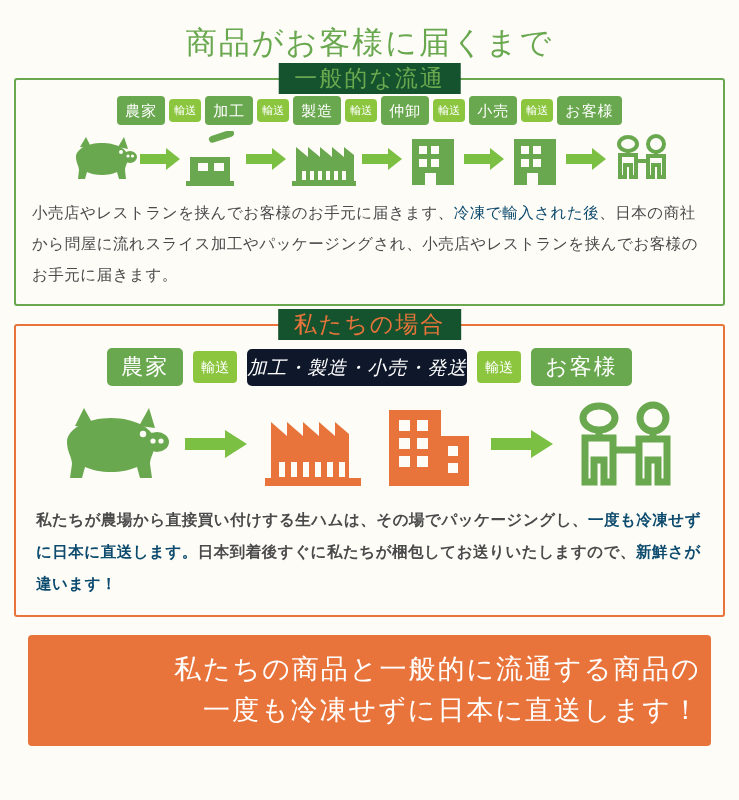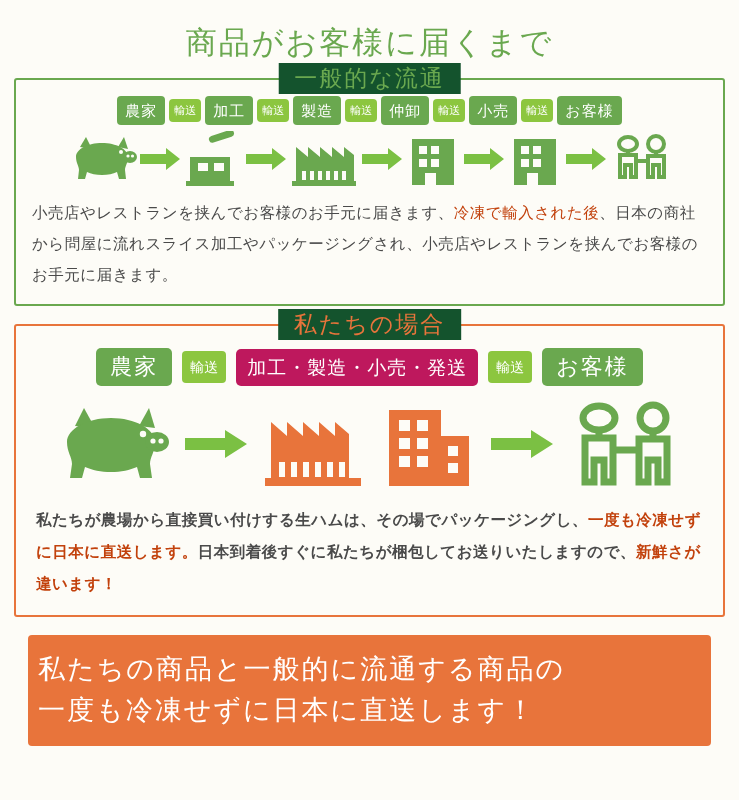--- a/index.html
+++ b/index.html
@@ -88,21 +88,21 @@
     display:flex;align-items:center;justify-content:center;
   }
 
   
   .body-text{
     font-size:15.5px;
     line-height:2.0;
     padding:4px 16px 14px 16px;
     letter-spacing:0.5px;
   }
-  .hl-orange{color:#c2410c;}
+  .hl-orange{color:#0c4a6e;}
   .body-text.second{
     font-size:15.5px;
     line-height:2.05;
     padding:10px 20px 16px 20px;
     font-weight:bold;
   }
 
   
   .chip-row2{
     display:flex;
@@ -113,35 +113,35 @@
   }
   .chip-lg{
     background:#6aa84f;color:#fff;border-radius:5px;
     font-size:22px;padding:8px 14px;letter-spacing:2px;line-height:1;
   }
   .chip-md{
     background:#8cc63f;color:#fff;border-radius:4px;
     font-size:14px;padding:9px 8px;line-height:1;letter-spacing:0;
   }
   .chip-orange{
-    background:#be185d;color:#fff;border-radius:5px;
-    font-size:19px;padding:9px 11px;letter-spacing:1px;line-height:1;
+    background:#0f172a;color:#fff;border-radius:5px;
+    font-size:19px;padding:9px 0;letter-spacing:1px;line-height:1;font-style:italic;
   }
   .icon-row2{
     display:flex;align-items:center;justify-content:center;
     gap:14px;padding:6px 12px 4px 12px;
   }
 
   
   .footer{
     background:#e8743b;
     border-radius:4px;
     margin:6px 14px 0 14px;
     padding:14px 10px 16px 10px;
-    text-align:left;
+    text-align:right;
   }
   .footer div{
     font-family:"Liberation Serif", serif;
     color:#ffffff;
     font-size:27px;
     letter-spacing:2px;
     line-height:1.5;
   }
   svg{display:block;}
 </style>

